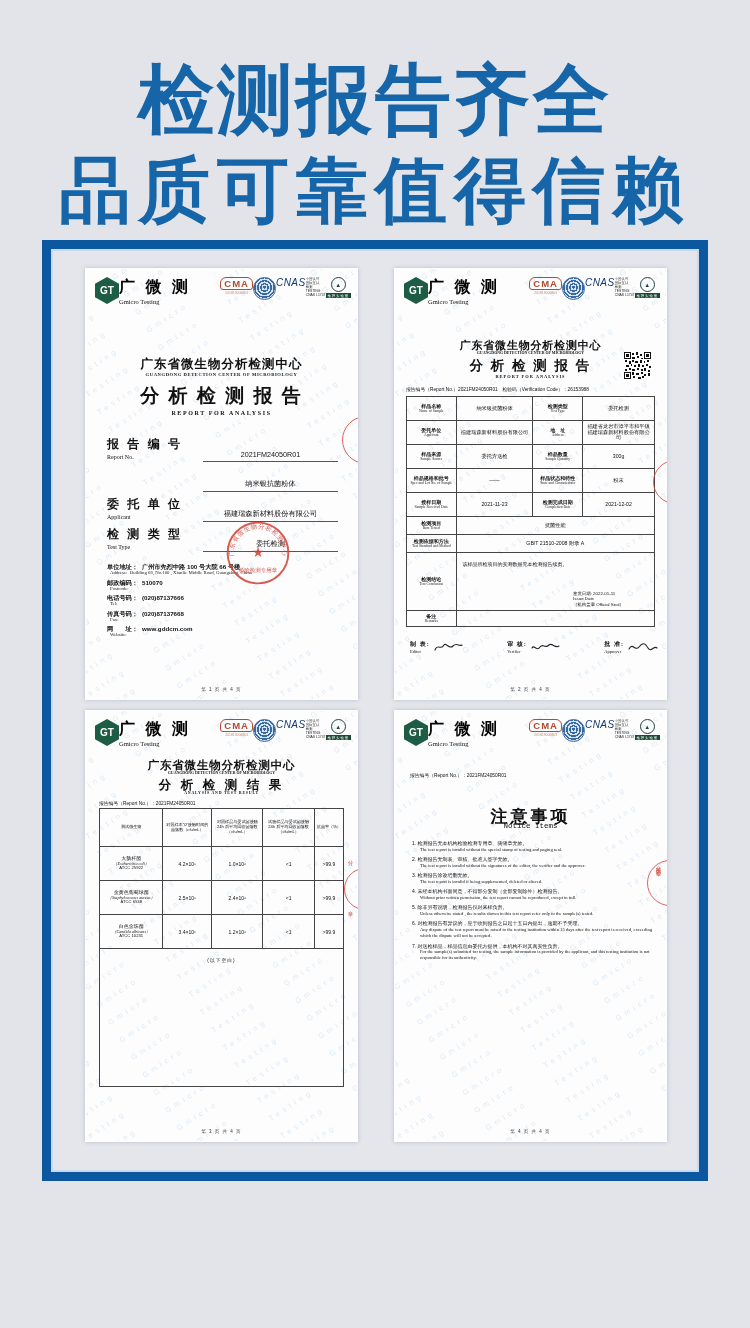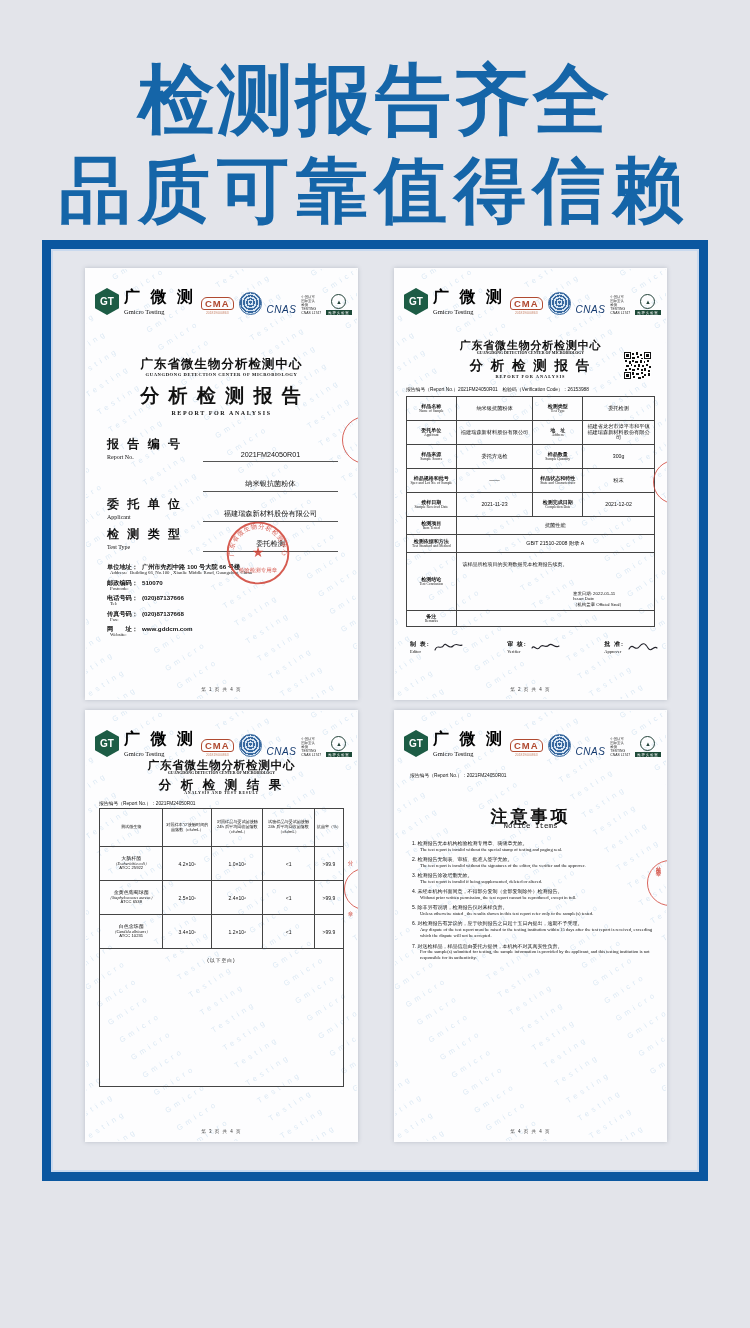--- a/index.html
+++ b/index.html
@@ -17,21 +17,21 @@
   #p1{left:85px;top:268px;width:273px;height:432px}
   #p2{left:394px;top:268px;width:273px;height:432px}
   #p3{left:85px;top:710px;width:273px;height:432px}
   #p4{left:394px;top:710px;width:273px;height:432px}
   
   .wm{position:absolute;inset:1px;overflow:hidden;pointer-events:none}
   .wmi{position:absolute;left:-170px;top:-180px;width:640px;height:820px;transform:rotate(-33deg);
        color:#9fc4e2;opacity:.35;font-size:7.5px;line-height:21px;letter-spacing:4px;word-spacing:26px;
        text-align:justify;word-break:break-all}
   
-  .ph{position:absolute;left:10px;top:9px;right:7px;height:38px;display:flex;align-items:flex-end;gap:5px;z-index:2}
+  .ph{position:absolute;left:10px;top:9px;right:7px;height:38px;display:flex;align-items:flex-start;z-index:2}
   .hex{width:24px;height:27px;background:#1d5c45;color:#fff;font-weight:bold;font-size:10px;flex:0 0 auto;
        display:flex;align-items:center;justify-content:center;
        clip-path:polygon(50% 0,100% 25%,100% 75%,50% 100%,0 75%,0 25%)}
   .orgname{display:flex;flex-direction:column;margin-right:auto}
   .orgname b{font-size:16px;letter-spacing:3px;color:#000;white-space:nowrap}
   .orgname i{font-style:normal;font-size:6.5px;font-family:"Liberation Serif",serif;color:#111}
   .cma{display:flex;flex-direction:column;align-items:center;flex:0 0 auto}
   .cma b{font-size:9.5px;color:#b04a31;border:1.3px solid #b04a31;border-radius:6px 6px 3px 3px;
          padding:0 3px;letter-spacing:1px;line-height:11px}
   .cma i{font-style:normal;font-size:3.4px;color:#c9856a;margin-top:1px}

